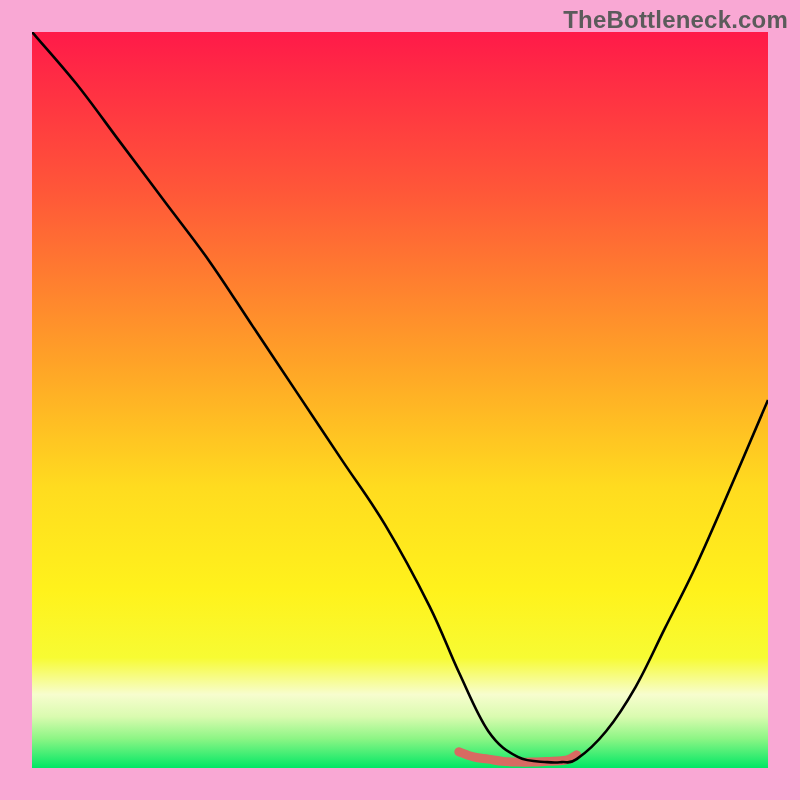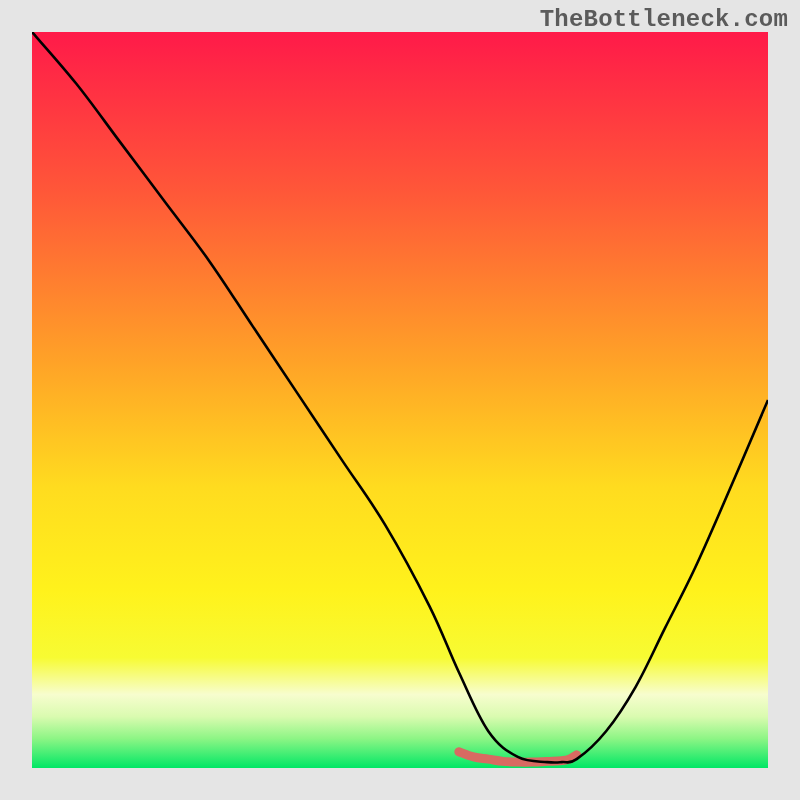--- a/index.html
+++ b/index.html
@@ -8,22 +8,21 @@
     width: 800px;
     height: 800px;
     overflow: hidden;
     background: #000;
     font-family: Arial, Helvetica, sans-serif;
   }
   .frame {
     position: relative;
     width: 800px;
     height: 800px;
-    background: #e5e5e5;
-    font-family: Liberation Mono, monospace;
+    background: #f9a8d4;
   }
   .watermark {
     position: absolute;
     top: 6px;
     right: 12px;
     color: #5b5b5b;
     font-size: 24px;
     font-weight: 600;
     letter-spacing: 0.2px;
     z-index: 20;

